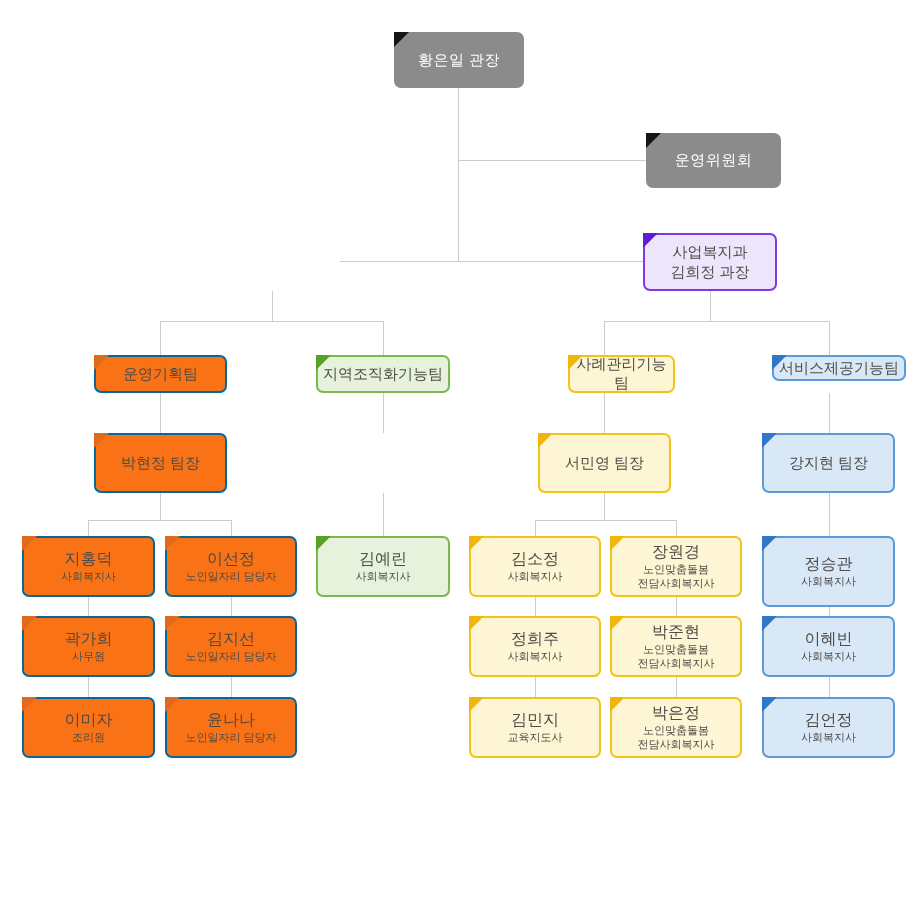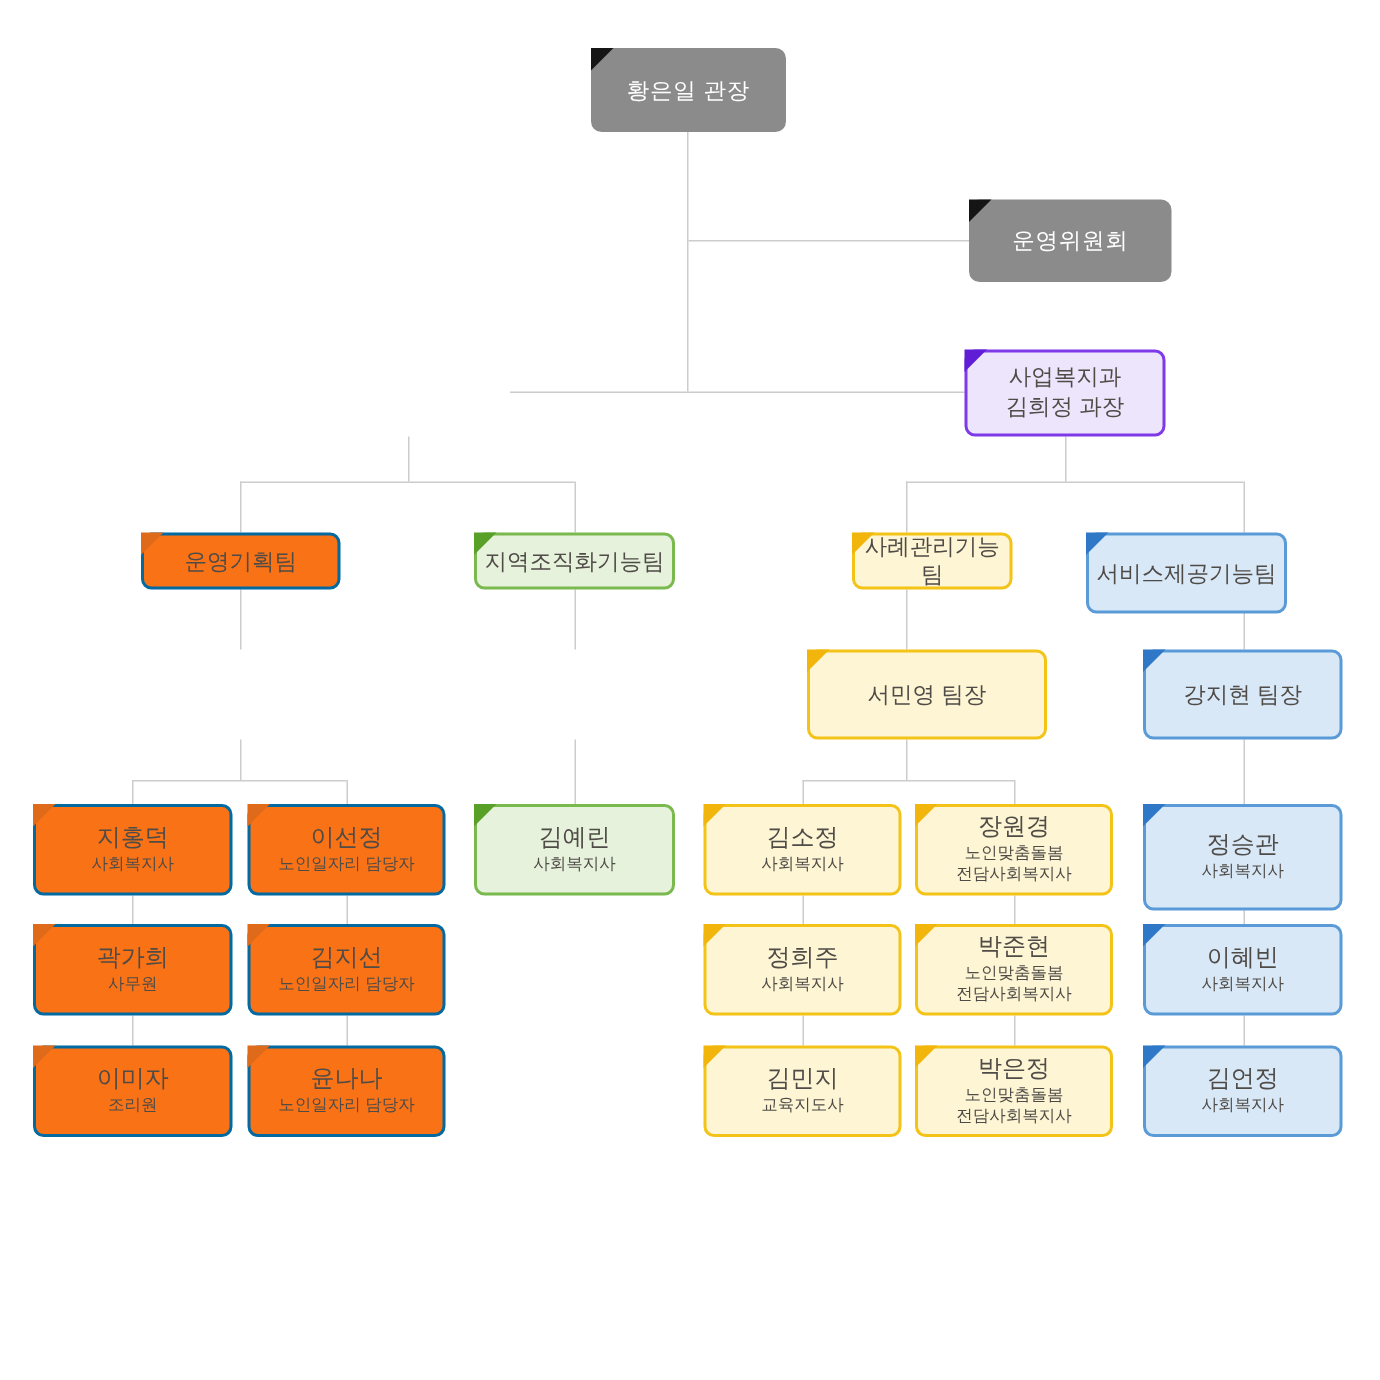--- a/index.html
+++ b/index.html
@@ -96,26 +96,30 @@
     <span>운영기획팀</span>
   </div>
   <div class="node green team" style="left:316px;top:355px;width:134px;height:38px">
     <span class="corner"></span>
     <span>지역조직화기능팀</span>
   </div>
   <div class="node yellow team" style="left:568px;top:355px;width:107px;height:38px">
     <span class="corner"></span>
     <span>사례관리기능팀</span>
   </div>
-  <div class="node blue team" style="left:724px;top:355px;width:134px;height:54px">
+  <div class="node blue team" style="left:772px;top:355px;width:134px;height:26px">
     <span class="corner"></span>
     <span>서비스제공기능팀</span>
   </div>
 
-  <div class="node yellow leader" style="left:538px;top:433px;width:160px;height:60px">
+  <div class="node orange leader" style="left:94px;top:433px;width:133px;height:60px">
+    <span class="corner"></span>
+    <span>박현정 팀장</span>
+  </div>
+  <div class="node yellow leader" style="left:538px;top:433px;width:133px;height:60px">
     <span class="corner"></span>
     <span>서민영 팀장</span>
   </div>
   <div class="node blue leader" style="left:762px;top:433px;width:133px;height:60px">
     <span class="corner"></span>
     <span>강지현 팀장</span>
   </div>
 
   <div class="node orange member" style="left:22px;top:536px;width:133px;height:61px">
     <span class="corner"></span>

